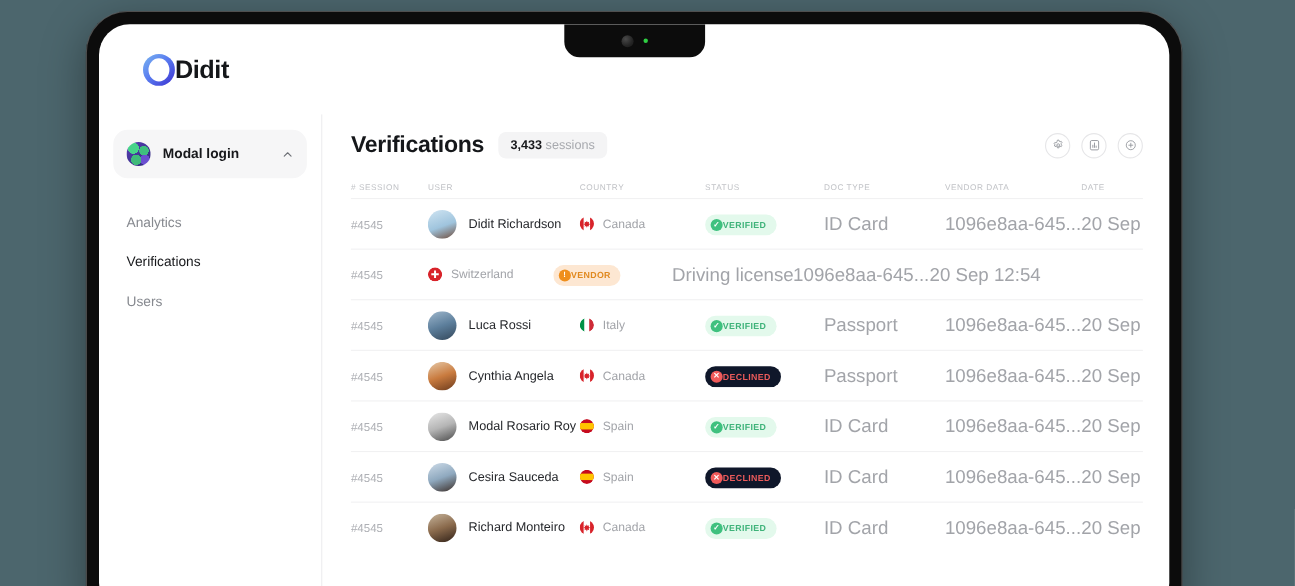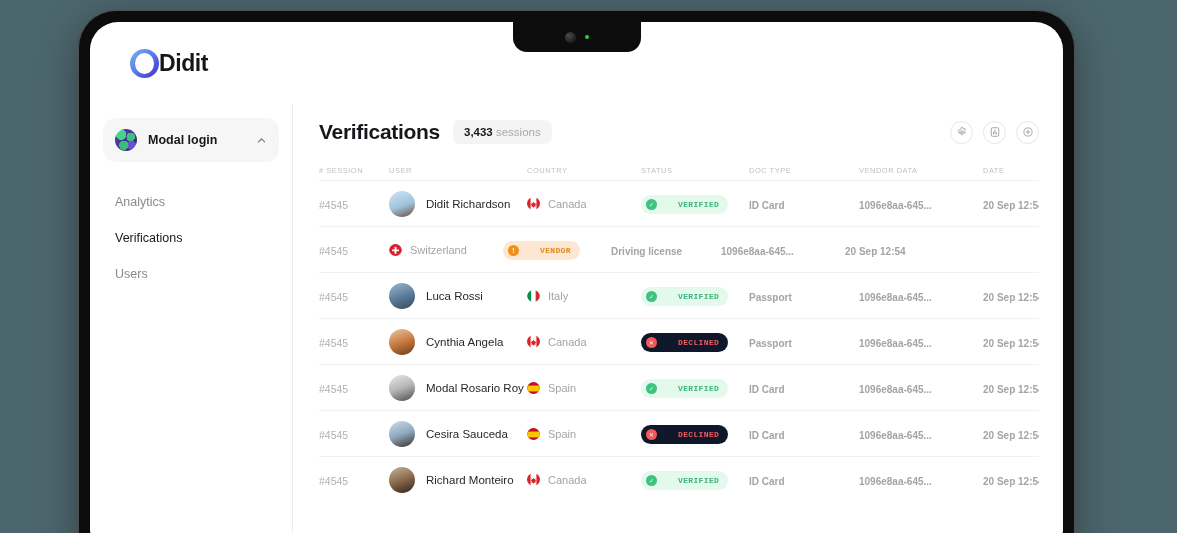--- a/index.html
+++ b/index.html
@@ -174,27 +174,27 @@
   .c-date    { flex: 1 1 auto; }
 
   .sess-txt { font-size: 10.5px; color: #aeb0b5; }
   .user-cell { display: flex; align-items: center; gap: 11px; }
   .av { width: 26px; height: 26px; border-radius: 50%; flex: 0 0 auto;
         background-size: cover; position: relative; overflow: hidden; }
   .user-name { font-size: 11.5px; color: #26282c; }
   .country-cell { display: flex; align-items: center; gap: 8px; }
   .flag { width: 13px; height: 13px; border-radius: 50%; flex: 0 0 auto; overflow: hidden; }
   .country-name { font-size: 11px; color: #a2a4a9; }
-  .doc-txt, .vendor-txt, .date-txt { font-size: 10px; color: #a2a4a9; font-weight: bold; }
+  .doc-txt, .vendor-txt, .date-txt { font-size: 17px; color: #a2a4a9; }
 
   .badge {
-    display: inline-flex; align-items: center; gap: 21px;
+    display: inline-flex; align-items: center; gap: 0;
     border-radius: 11px;
     padding: 4px 9px 4px 5px;
-    font-size: 8px; font-weight: bold; letter-spacing: .35px; font-family: Liberation Mono, monospace;
+    font-size: 8px; font-weight: bold; letter-spacing: .35px;
   }
   .badge .dot {
     width: 11px; height: 11px; border-radius: 50%;
     display: flex; align-items: center; justify-content: center;
     color: #fff; font-size: 7px; font-weight: bold; flex: 0 0 auto;
   }
   .b-verified { background: #e3f9ec; color: #3fb37a; }
   .b-verified .dot { background: #3fc17f; }
   .b-review   { background: #fde7d2; color: #e0891f; }
   .b-review .dot { background: #ef8f1c; }

